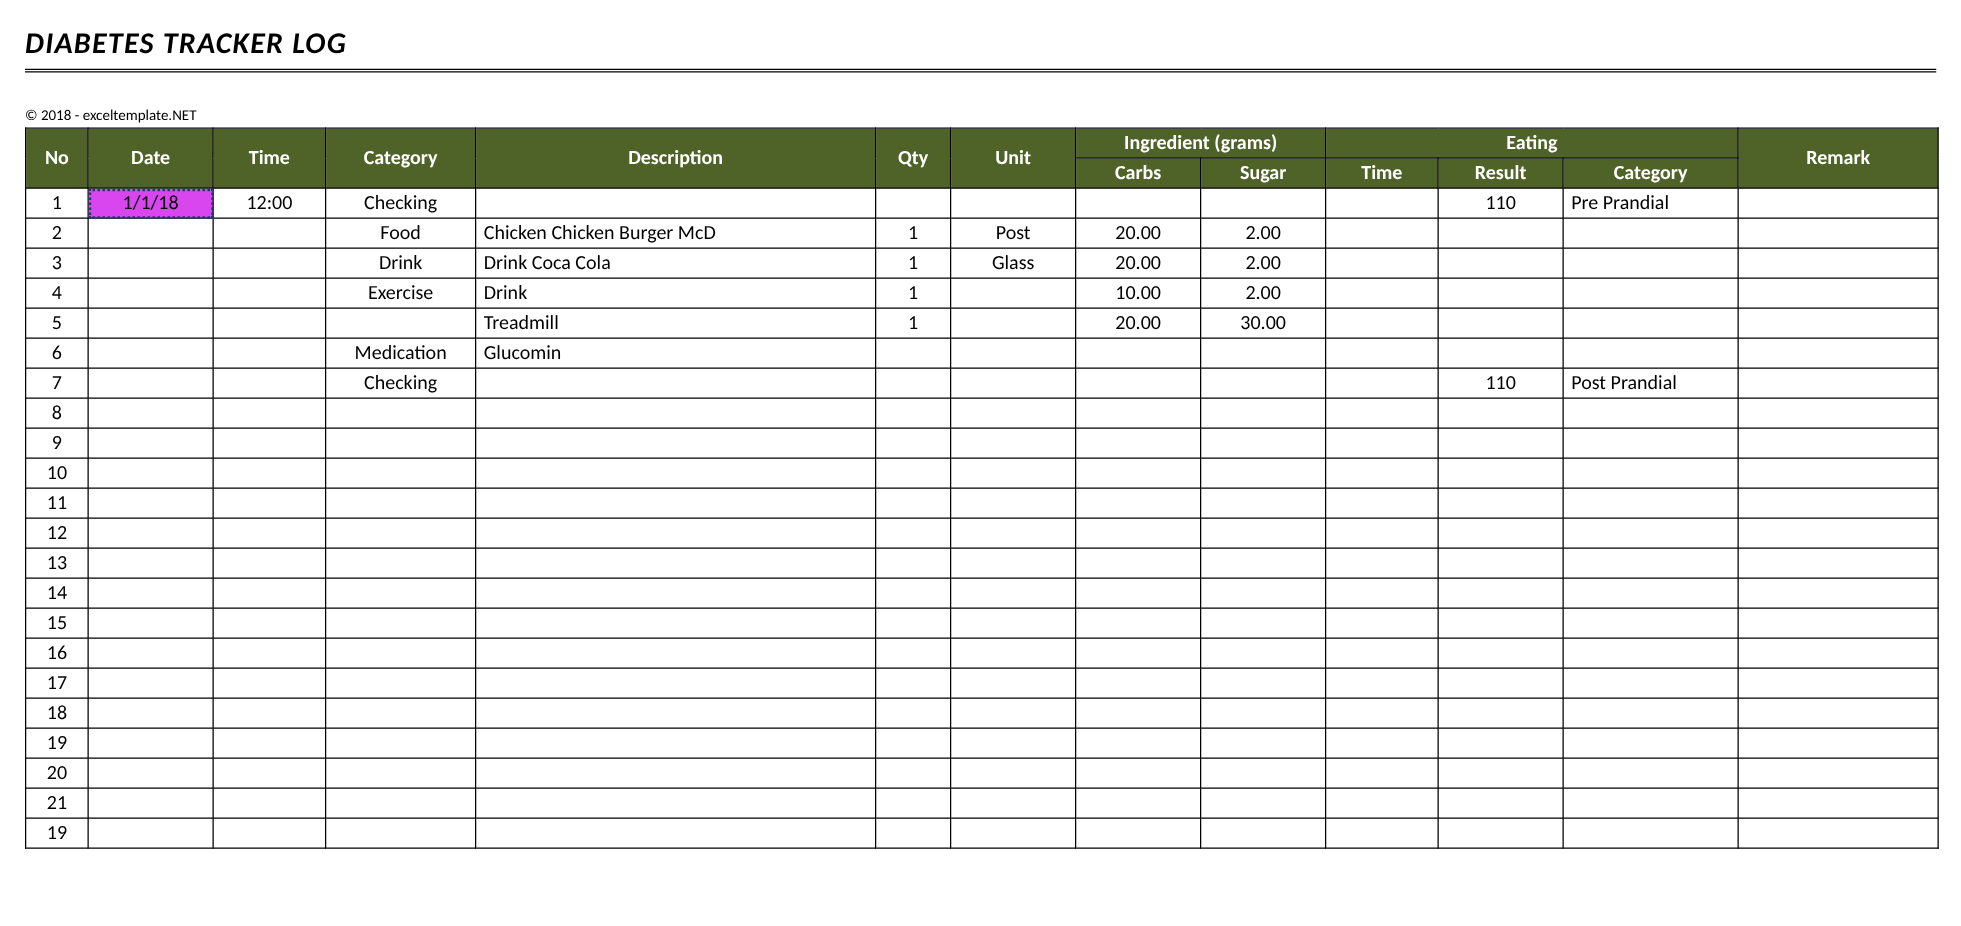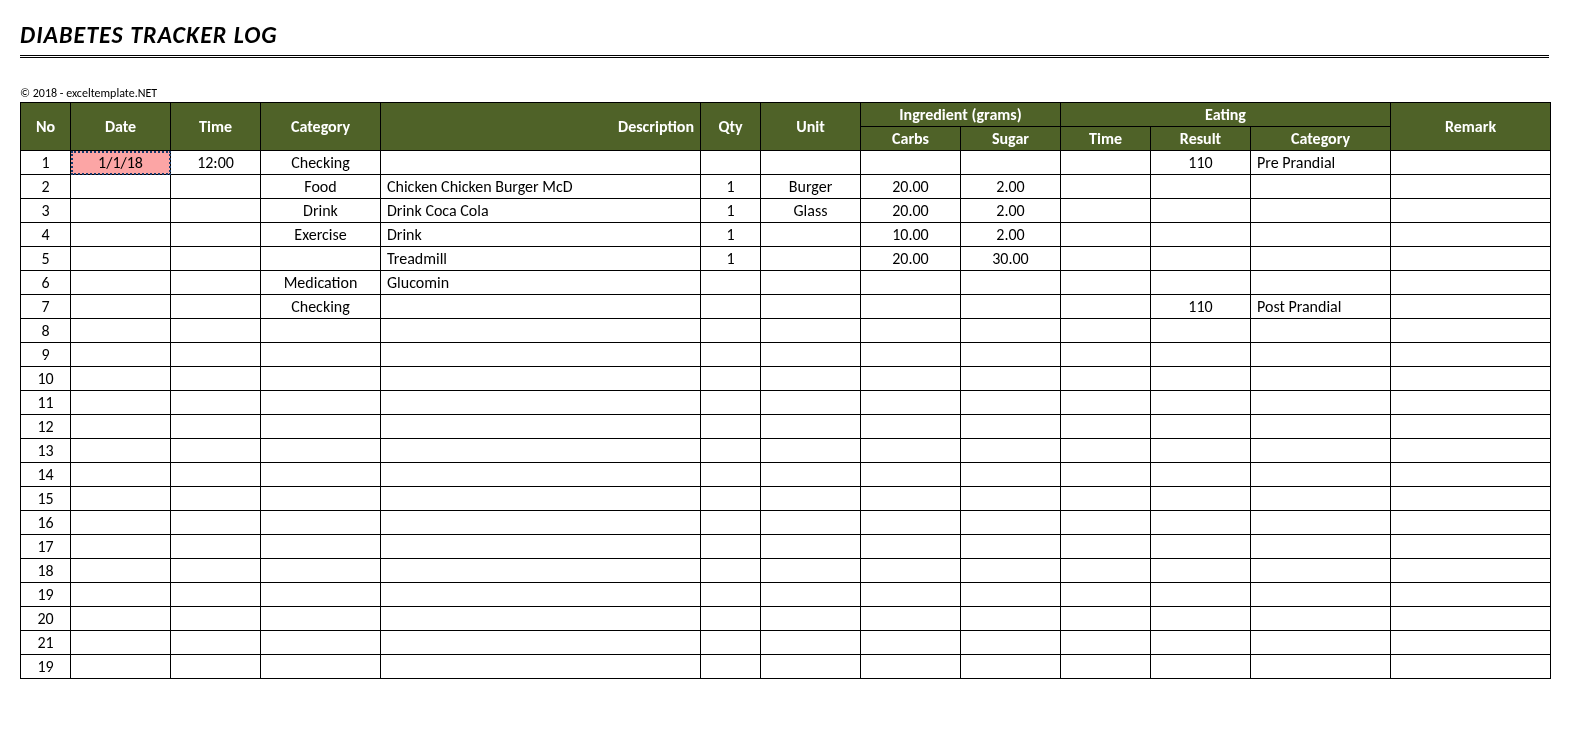--- a/index.html
+++ b/index.html
@@ -42,21 +42,21 @@
     color: #fff;
     font-weight: bold;
     text-align: center;
   }
   td.center { text-align: center; }
   td.left   { text-align: left; }
   td.no     { text-align: center; }
   .selected {
     outline: 2px dotted #1a3c6e;
     outline-offset: -2px;
-    background: #fca5a5;
+    background: #d946ef;
   }
   col.c-no    { width: 50px; }
   col.c-date  { width: 100px; }
   col.c-time  { width: 90px; }
   col.c-cat   { width: 120px; }
   col.c-desc  { width: 320px; }
   col.c-qty   { width: 60px; }
   col.c-unit  { width: 100px; }
   col.c-ing   { width: 100px; }
   col.c-rtime { width: 90px; }
@@ -85,21 +85,21 @@
       <col class="c-res">
       <col class="c-rcat">
     <col class="c-rem">
   </colgroup>
   <thead>
     <tr>
       <th rowspan="2">No</th>
       <th rowspan="2">Date</th>
       <th rowspan="2">Time</th>
       <th rowspan="2">Category</th>
-      <th rowspan="2" style="text-align:right;">Description</th>
+      <th rowspan="2" style="text-align:center;">Description</th>
       <th rowspan="2">Qty</th>
       <th rowspan="2">Unit</th>
       <th colspan="2">Ingredient (grams)</th>
       <th colspan="3">Eating</th>
       <th rowspan="2">Remark</th>
     </tr>
     <tr>
       <th>Carbs</th>
       <th>Sugar</th>
       <th>Time</th>
@@ -123,21 +123,21 @@
         <td class="left">Pre Prandial</td>
         <td class="left"></td>
       </tr>
       <tr>
         <td class="no">2</td>
         <td class="center"></td>
         <td class="center"></td>
         <td class="center">Food</td>
         <td class="left">Chicken Chicken Burger McD</td>
         <td class="center">1</td>
-        <td class="center">Burger</td>
+        <td class="center">Post</td>
         <td class="center">20.00</td>
         <td class="center">2.00</td>
         <td class="center"></td>
         <td class="center"></td>
         <td class="left"></td>
         <td class="left"></td>
       </tr>
       <tr>
         <td class="no">3</td>
         <td class="center"></td>

